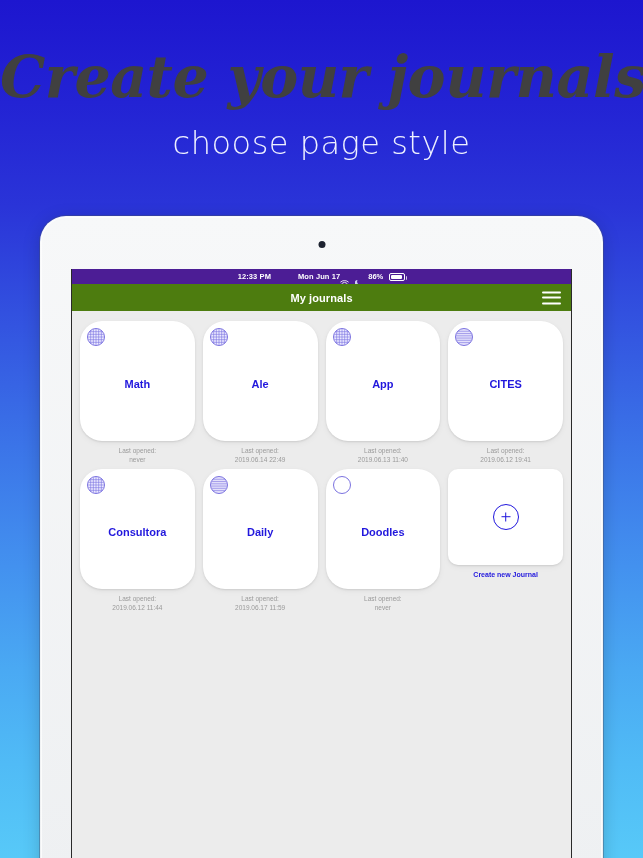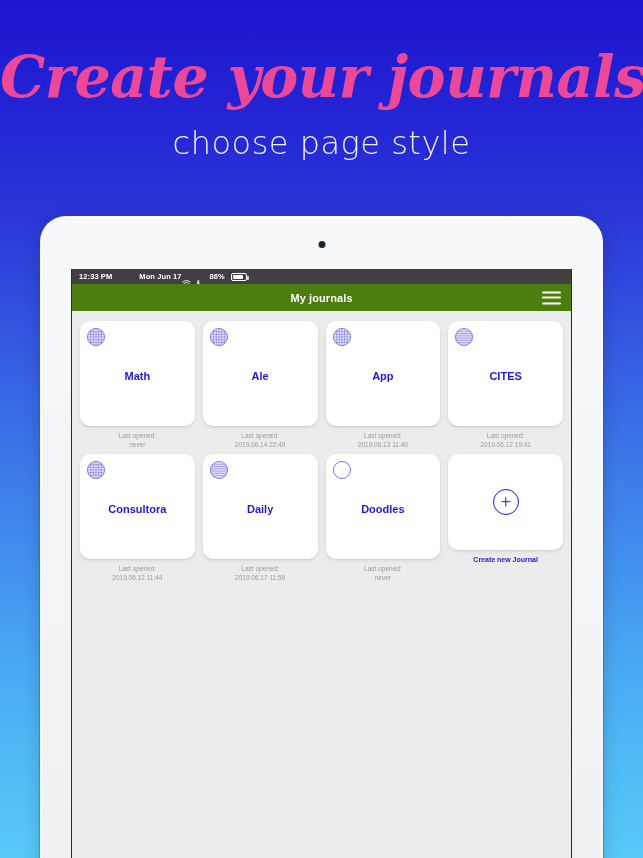--- a/index.html
+++ b/index.html
@@ -24,21 +24,21 @@
   .promo {
     position:absolute; top:0; left:0; right:0; height:205px;
     text-align:center;
   }
   .promo-title {
     font-family:"DejaVu Serif", serif;
     font-style:italic;
     font-weight:bold;
     font-size:57px;
     line-height:1;
-    color:#ec4899;
+    color:#404040;
     letter-spacing:-0.5px;
     padding-top:48px;
     white-space:nowrap;
   }
   .promo-sub {
     font-family:"DejaVu Sans", sans-serif;
     font-weight:300;
     font-size:32px;
     color:#eef0ff;
     line-height:1;
@@ -74,22 +74,22 @@
     left:31px; top:53px;
     width:501px; height:607px;
     background:#ececec;
     overflow:hidden;
     border-left:1.5px solid #2a2a2a;
     border-right:1.5px solid #2a2a2a;
   }
 
   
   .statusbar {
-    height:15px; background:#404040;
-    display:flex; align-items:center; justify-content:flex-start;
+    height:15px; background:#4c1d95;
+    display:flex; align-items:center; justify-content:center;
     padding:0 7px;
     color:#ffffff;
   }
   .sb-left { display:flex; align-items:center; gap:9px; }
   .sb-time { font-size:7.5px; font-weight:bold; letter-spacing:.1px; }
   .sb-date { font-size:7.5px; font-weight:bold; letter-spacing:.1px;margin-left:18px; }
   .sb-right { display:flex; align-items:center; gap:6px; }
   .sb-pct { font-size:7.5px; font-weight:bold; }
   .ic-wifi { width:9px; height:7px; display:block; }
   .ic-moon { width:7px; height:8px; display:block; }
@@ -121,22 +121,22 @@
   
   .grid {
     padding:10px 8px 0 8px;
     display:grid;
     grid-template-columns:repeat(4,1fr);
     column-gap:8px;
     row-gap:4px;
   }
   .cell { display:flex; flex-direction:column; align-items:center; }
   .card {
-    width:100%; height:105px;
-    background:#fff; border-radius:10px;
+    width:100%; height:120px;
+    background:#fff; border-radius:22px;
     box-shadow:0 1px 2px rgba(0,0,0,.10), 0 2px 6px rgba(0,0,0,.05);
     position:relative;
     display:flex; align-items:center; justify-content:center;
     cursor:pointer;
   }
   .card-title {
     font-size:11px; font-weight:bold; color:#2117dd;
     text-align:center; padding:0 4px;
     margin-top:6px;
     word-break:break-word; line-height:1.15;

